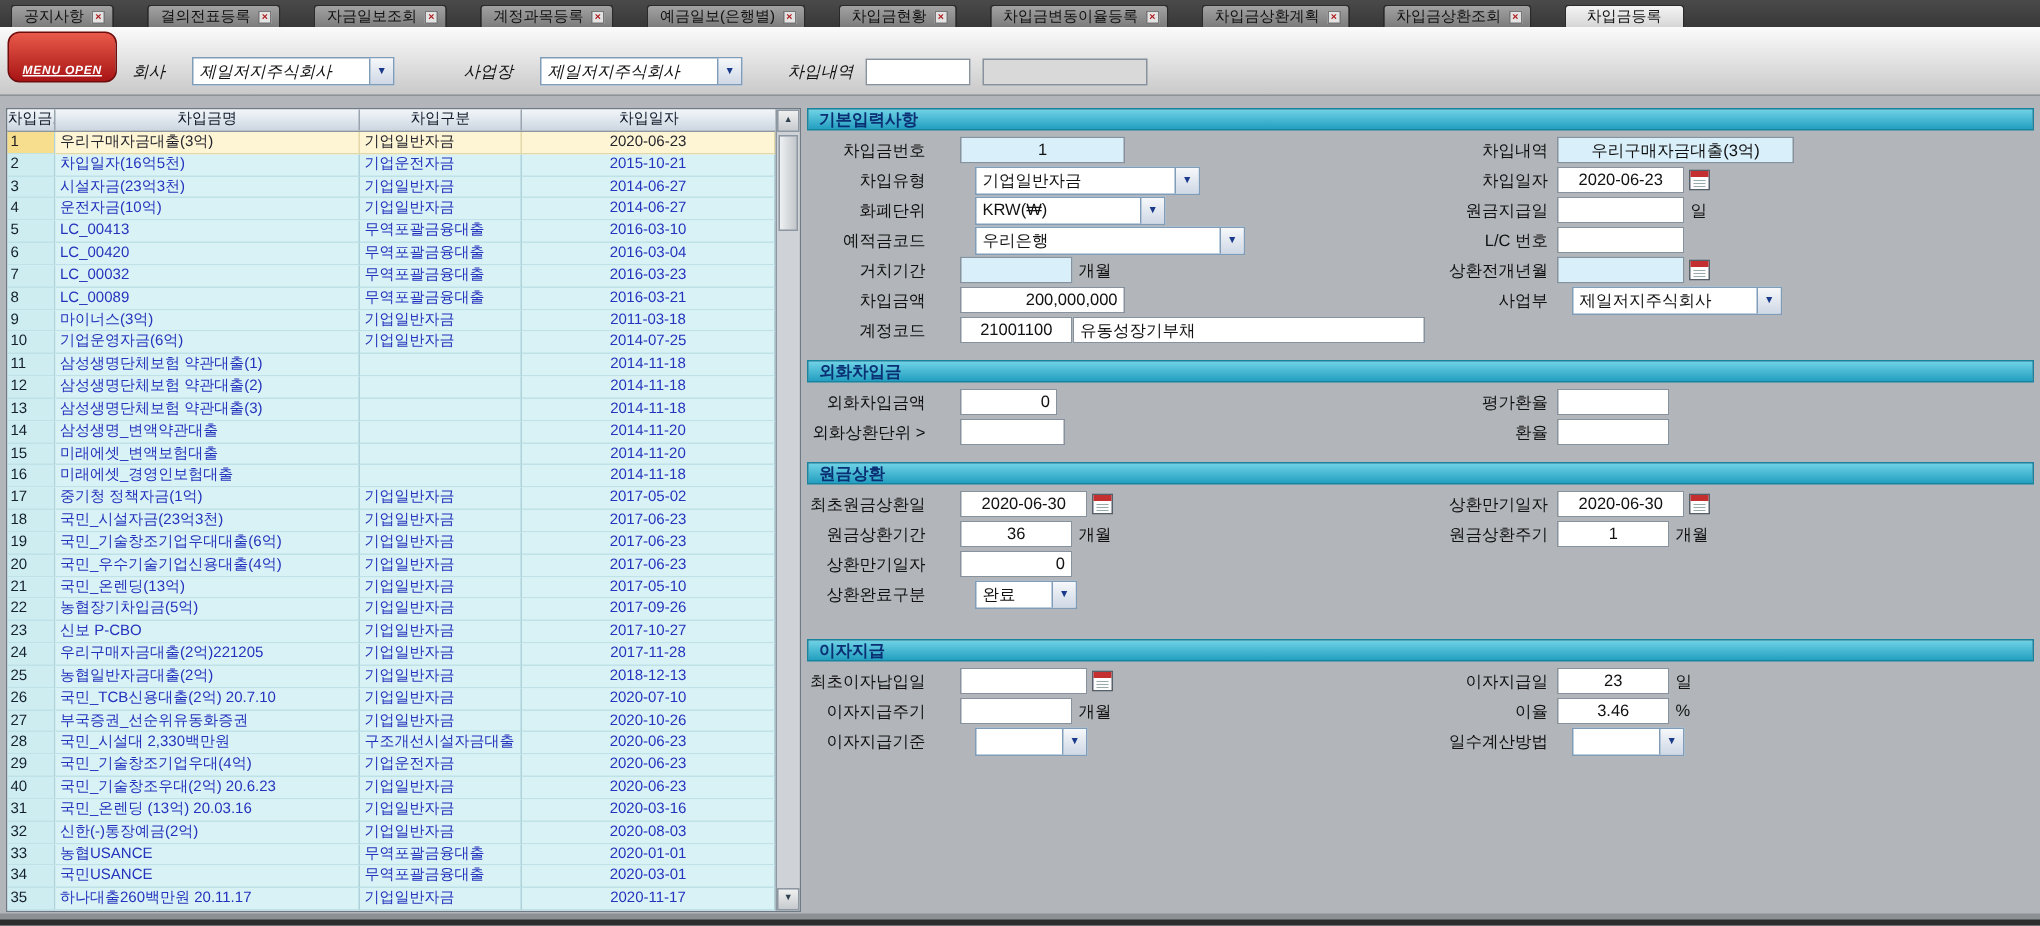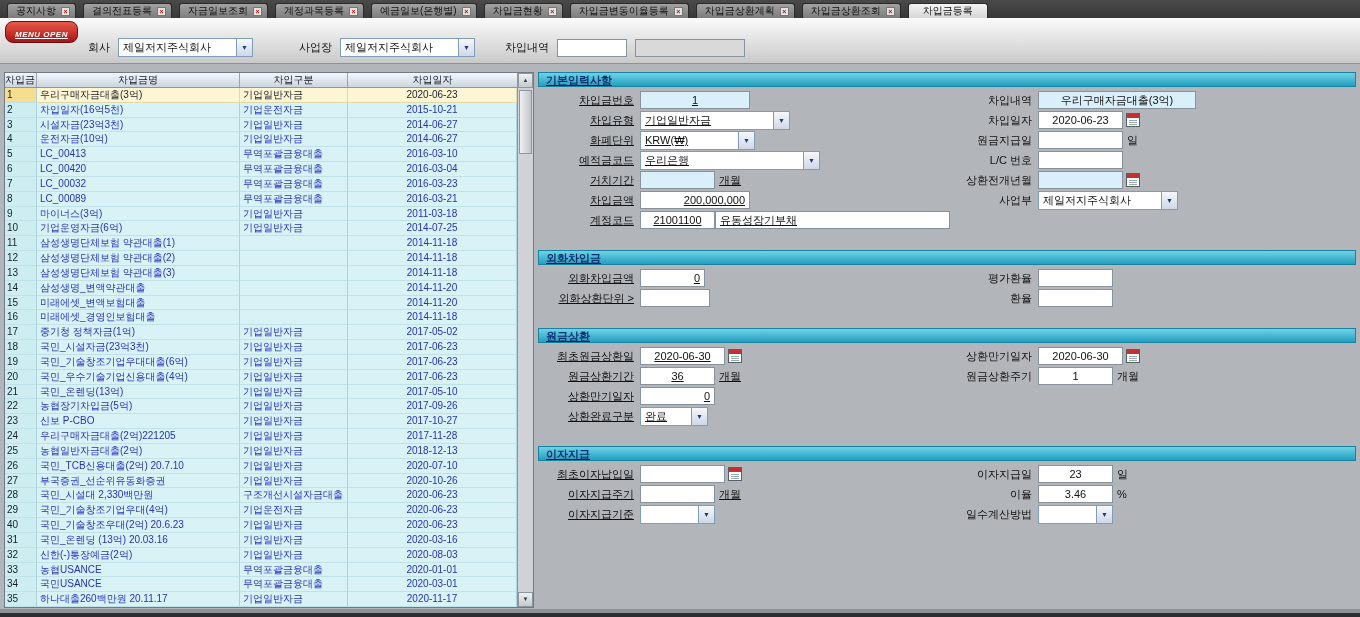--- a/index.html
+++ b/index.html
@@ -8,56 +8,56 @@
     position:relative;
     background:#2d2d2d;
     font-family:"Liberation Sans","DejaVu Sans",sans-serif;
     font-size:11px;
     color:#111;
   }
   
   .tabbar {
     position:absolute; top:0; left:0; width:100%; height:18px;
     background:linear-gradient(#4a4a4a,#383838);
-    display:flex; align-items:flex-end; gap:7px; padding:18px 0 0 7px;
+    display:flex; align-items:flex-end; gap:22px; padding:18px 0 0 7px;
   }
   .tab {
     height:15px; display:flex; align-items:center; gap:5px;
     padding:0 5px 0 8px; font-size:10px; color:#101010;
     background:linear-gradient(#a2a2a2,#7c7c7c);
     border:1px solid #2a2a2a; border-bottom:none; border-radius:3px 3px 0 0;
     white-space:nowrap; cursor:default;
   }
   .tab.active { background:linear-gradient(#f4f4f4,#d6d6d6); padding:0 14px; }
   .tab-close {
     width:9px; height:9px; background:#e3e3e3; border:1px solid #777;
     color:#b01818; font-size:7px; line-height:7px; text-align:center; font-weight:bold;
   }
   
   .menubtn {
     position:absolute; top:21px; left:5px; z-index:5;
     background:linear-gradient(#e85a4a,#a81414); color:#fff;
     font-size:8px; font-weight:bold; font-style:italic; letter-spacing:.5px;
-    padding:8px 9px 3px; border-radius:8px; border:1px solid #6d0d0d;
+    padding:20px 9px 3px; border-radius:8px; border:1px solid #6d0d0d;
     text-decoration:underline; cursor:pointer;
   }
   
   .app { position:absolute; top:18px; left:0; width:100%; height:592px; background:#b2b6ba; }
   .bottombar { position:absolute; top:609px; left:0; width:100%; height:4px; background:#8d9195; }
   
   .formbar {
     position:absolute; top:18px; left:0; width:100%; height:46px;
     background:linear-gradient(#fbfbfb,#c9c9c9);
     border-bottom:1px solid #8e9296;
-    display:flex; align-items:center; padding:14px 0 0 88px; gap:8px;
+    display:flex; align-items:center; padding:14px 0 0 88px; gap:8px;font-style:italic;
   }
   .flabel { font-size:11px; color:#111; }
   .combo {
     position:relative; height:19px; background:#fff; border:1px solid #7f9db9;
-    display:flex; align-items:center; padding:0 20px 0 4px; font-size:11px; cursor:pointer;
+    display:flex; align-items:center; padding:0 20px 0 4px; font-size:11px; cursor:pointer;margin-left:10px;
   }
   .dd {
     position:absolute; right:0; top:0; width:16px; height:100%;
     background:linear-gradient(#f6f8fa,#cfd8e6); border-left:1px solid #7f9db9;
     display:flex; align-items:center; justify-content:center;
     font-size:7px; color:#1c3a8c;
   }
   .tf {
     height:18px; border:1px solid #87929c; background:#fff;
     display:flex; align-items:center; padding:0 4px; font-size:11px; overflow:hidden; white-space:nowrap;
@@ -89,43 +89,43 @@
   .trow.sel .c-name, .trow.sel .c-type, .trow.sel .c-date { background:#fdf5d3; color:#24242e; border-color:#e4d8a8; }
   
   .vscroll { width:16px; background:#cfd3d7; border-left:1px solid #8d97a1; position:relative; }
   .sbtn {
     position:absolute; left:0; width:15px; height:15px; background:linear-gradient(#f0f0f0,#c6cace);
     border:1px solid #8d97a1; font-size:6px; color:#30404e; text-align:center; line-height:13px; cursor:pointer;
   }
   .sbtn.up { top:0; } .sbtn.down { bottom:0; }
   .sthumb { position:absolute; left:1px; top:17px; width:13px; height:64px; background:linear-gradient(90deg,#eef0f2,#c2c6ca); border:1px solid #8d97a1; cursor:grab; }
   
-  .panel { position:absolute; top:72px; left:538px; width:818px;text-decoration:underline; }
+  .panel { position:absolute; top:72px; left:538px; width:818px; }
   .sechdr {
     height:15px; line-height:14px; padding-left:7px;
     background:linear-gradient(#6fd2e6,#239fc0);
     border:1px solid #17839f; color:#0a2f73; font-weight:bold; font-size:11px;
   }
   .sect { padding:3px 0 0 0; }
   .frow { position:relative; display:flex; align-items:center; height:20px; }
-  .lblL { width:102px; text-align:right; padding-right:6px; font-size:11px; color:#101010; white-space:nowrap; }
+  .lblL { width:102px; text-align:right; padding-right:23px; font-size:11px; color:#101010; white-space:nowrap; }
   .rpair { position:absolute; left:388px; top:0; height:20px; display:flex; align-items:center; }
   .lblR { width:112px; text-align:right; padding-right:6px; font-size:11px; color:#101010; white-space:nowrap; }
   .sfx { margin-left:4px; font-size:11px; }
   .cal {
     position:relative; width:14px; height:14px; margin-left:3px; background:#fdfdfd;
     border:1px solid #55606a; cursor:pointer; flex:0 0 auto;
   }
   .cal::before { content:""; position:absolute; top:0; left:0; right:0; height:4px; background:#c43030; }
   .cal::after  { content:""; position:absolute; left:2px; right:2px; top:6px; height:5px;
     background:linear-gradient(#9aa 1px,transparent 1px) 0 0/3px 2px; }
   .w65{width:65px}.w68{width:68px}.w70{width:70px}.w75{width:75px}.w85{width:85px}
-  .w110{width:110px}.w115{width:115px}.w135{width:135px}.w140{width:140px}
+  .w110{width:110px}.w115{width:127px}.w135{width:135px}.w140{width:140px}
   .w148{width:180px}.w150{width:150px}.w158{width:158px}.w235{width:235px}
-  .mt10{margin-top:20px}.mt8{margin-top:20px}
+  .mt10{margin-top:10px}.mt8{margin-top:20px}
 </style>
 </head>
 <body>
 
 <div class="app"></div>
 
 <div class="tabbar">
     <div class="tab">
       <span>공지사항</span>
       <span class="tab-close">×</span>

